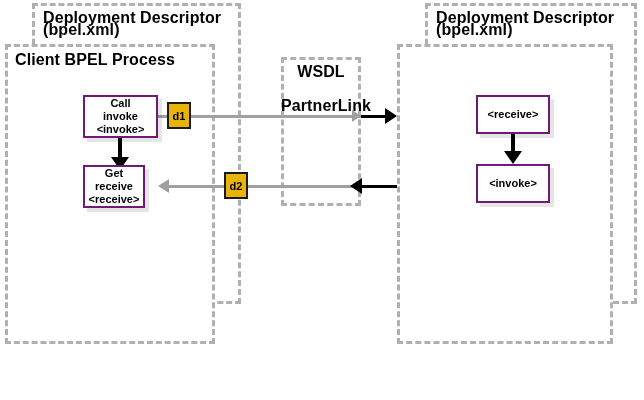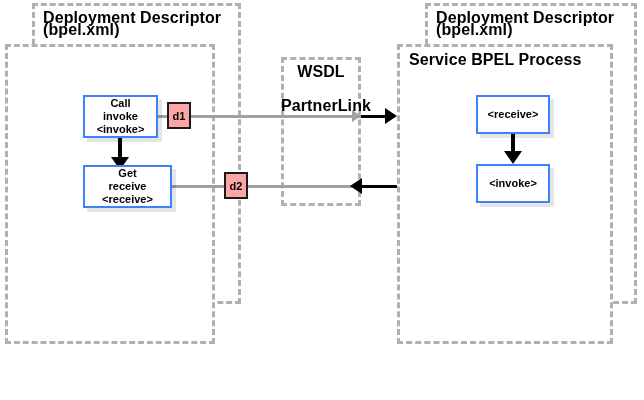--- a/index.html
+++ b/index.html
@@ -31,41 +31,41 @@
     font-weight:bold;
   }
   .sub-title{
     font-weight:normal;
     margin-top:20px;
   }
 
   
   .activity{
     position:absolute;
-    border:2px solid #3b82f6;
+    border:2px solid #701a75;
     background:#ffffff;
     box-sizing:border-box;
     display:flex;
     flex-direction:column;
     align-items:center;
     justify-content:center;
     font-size:11px;
     line-height:13px;
     font-weight:bold;
     text-align:center;
     box-shadow:4px 4px 0 0 rgba(0,0,0,0.10);
     z-index:5;
   }
   .activity span{display:block;white-space:nowrap;}
 
   
   .dlabel{
     position:absolute;
     border:2px solid #1a1a1a;
-    background:#fca5a5;
+    background:#eab308;
     box-sizing:border-box;
     display:flex;align-items:center;justify-content:center;
     font-size:11px;font-weight:bold;
     z-index:8;
   }
 
   
   .hline{position:absolute;height:3px;background:#a0a0a0;z-index:2;}
   .hline-black{position:absolute;height:3px;background:#000000;z-index:3;}
   .vline-black{position:absolute;width:4px;background:#000000;z-index:3;}
@@ -100,31 +100,31 @@
 </head>
 <body>
 
 <div id="canvas">
 
   <div class="dashed-box" style="left:32px;top:3px;width:209px;height:301px;"></div>
   <div class="box-title" style="left:43px;top:12px;">Deployment Descriptor</div>
   <div class="box-title" style="left:43px;top:24px;">(bpel.xml)</div>
 
   <div class="dashed-box" style="left:5px;top:44px;width:210px;height:300px;background:#ffffff;"></div>
+  <div class="box-title" style="left:15px;top:54px;">Client BPEL Process</div>
 
   <div class="dashed-box" style="left:281px;top:57px;width:80px;height:149px;background:#ffffff;"></div>
   <div class="box-title center" style="left:281px;top:66px;width:80px;">WSDL</div>
   <div class="box-title center sub-title" style="left:281px;top:80px;width:80px;">PartnerLink</div>
 
   <div class="dashed-box" style="left:425px;top:3px;width:212px;height:301px;"></div>
   <div class="box-title" style="left:436px;top:12px;">Deployment Descriptor</div>
   <div class="box-title" style="left:436px;top:24px;">(bpel.xml)</div>
 
   <div class="dashed-box" style="left:397px;top:44px;width:216px;height:300px;background:#ffffff;"></div>
-  <div class="box-title" style="left:409px;top:54px;">Service BPEL Process</div>
 
   <div class="hline" style="left:158px;top:115px;width:203px;"></div>
   <div class="arrow-right-gray" style="left:352px;top:110px;"></div>
 
   <div class="hline-black" style="left:361px;top:115px;width:28px;"></div>
   <div class="arrow-right-black" style="left:385px;top:108px;"></div>
 
   <div class="dlabel" style="left:167px;top:102px;width:24px;height:27px;">d1</div>
 
   <div class="hline-black" style="left:361px;top:185px;width:36px;"></div>
@@ -137,21 +137,21 @@
 
   <div class="activity" style="left:83px;top:95px;width:75px;height:43px;">
     <span>Call</span>
     <span>invoke</span>
     <span>&lt;invoke&gt;</span>
   </div>
 
   <div class="vline-black" style="left:118px;top:138px;height:23px;"></div>
   <div class="arrow-down-black" style="left:111px;top:157px;"></div>
 
-  <div class="activity" style="left:83px;top:165px;width:89px;height:43px;">
+  <div class="activity" style="left:83px;top:165px;width:62px;height:43px;">
     <span>Get</span>
     <span>receive</span>
     <span>&lt;receive&gt;</span>
   </div>
 
   <div class="activity" style="left:476px;top:95px;width:74px;height:39px;">
     <span>&lt;receive&gt;</span>
   </div>
 
   <div class="vline-black" style="left:511px;top:134px;height:21px;"></div>

